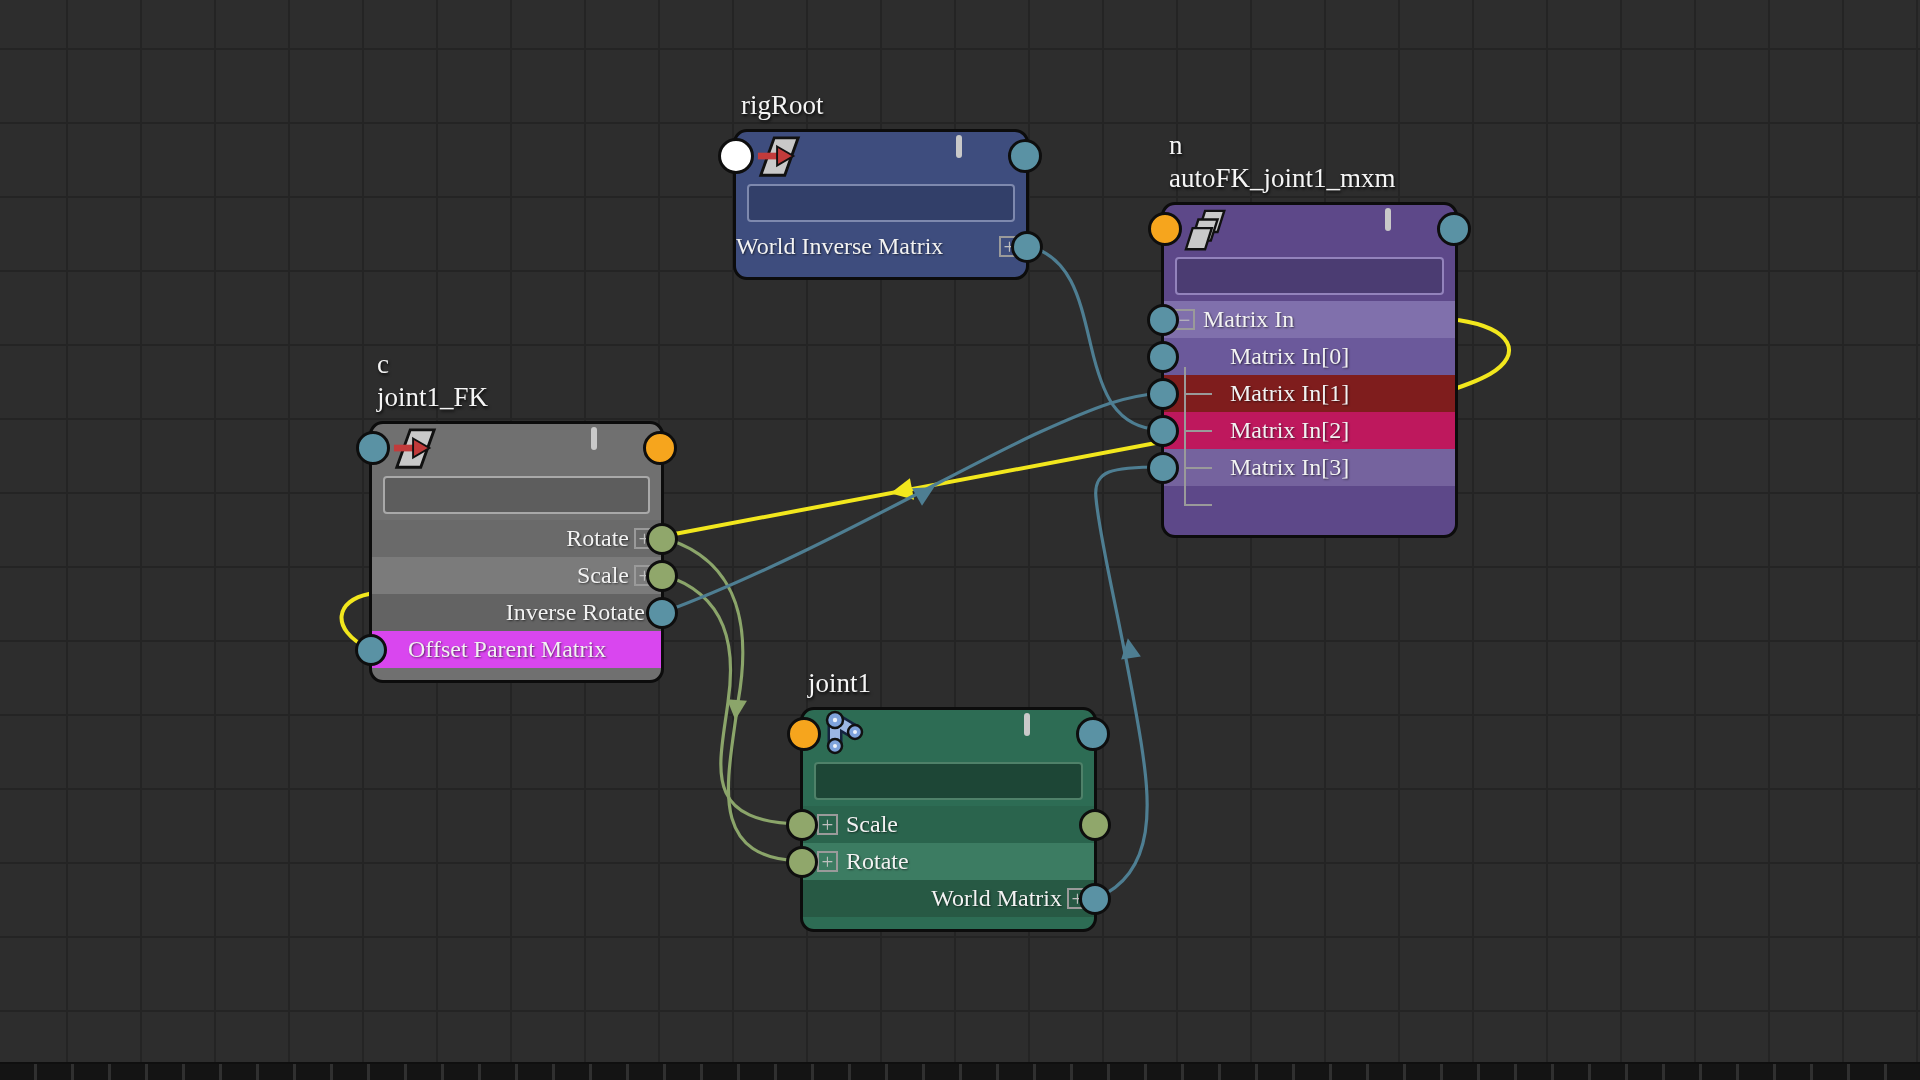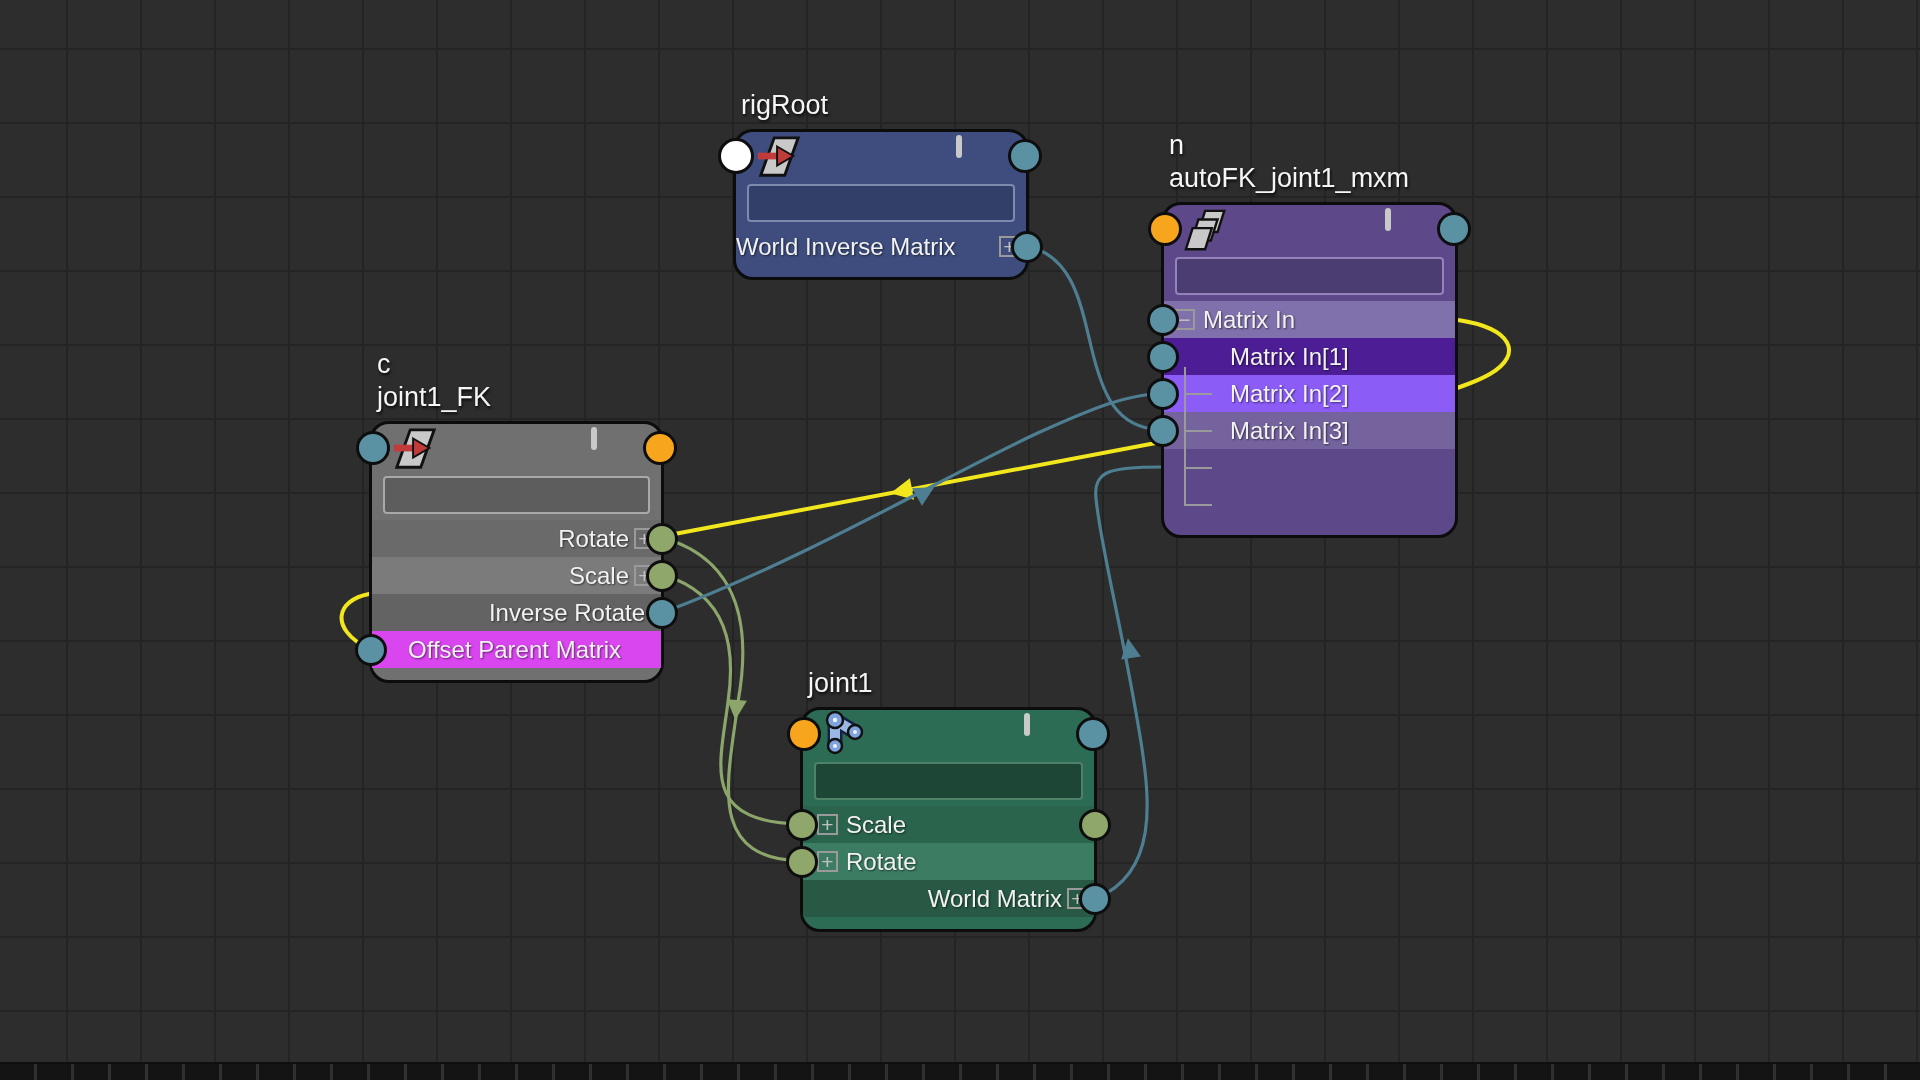--- a/index.html
+++ b/index.html
@@ -14,22 +14,23 @@
     background-image:
       linear-gradient(to right,#242424 0,#242424 2px,transparent 2px),
       linear-gradient(to bottom,#242424 0,#242424 2px,transparent 2px);
     background-size:74px 74px;
     background-position:66px 48px;
   }
   svg.wires{position:absolute;left:0;top:0;z-index:1;}
   
   .node{
     position:absolute;z-index:5;
-    border:3px solid #0c0c0c;border-radius:20px;
+    border:3px solid #0c0c0c;border-radius:14px;
     box-sizing:border-box;
+    font-family:Liberation Serif, serif;
   }
   .ntitle{
     position:absolute;bottom:100%;left:5px;margin-bottom:10px;
     color:#f5f5f5;font-size:27px;line-height:33px;white-space:nowrap;
     text-shadow:1px 2px 3px rgba(0,0,0,0.85);
   }
   .nheader{height:48px;position:relative;}
   .nfield{
     height:38px;margin:4px 11px 6px 11px;border-radius:4px;
     border:2px solid #888;box-sizing:border-box;
@@ -71,22 +72,22 @@
   
   .tree{position:absolute;background:#9a9a9a;z-index:4;}
   
   .n-rigroot{background:#3e4d7e;}
   .n-rigroot .nfield{background:#323f69;border-color:#7e89ae;}
   .n-mxm{background:#5d4889;}
   .n-mxm .nfield{background:#4b3c72;border-color:#9383bc;}
   .row-sum{background:#5d4889;}
   .row-in{background:#8070ac;}
   .row-in0{background:#6b599b;}
-  .row-in1{background:#4c1d95;}
-  .row-in2{background:#8b5cf6;}
+  .row-in1{background:#7f1d1d;}
+  .row-in2{background:#be185d;}
   .row-in3{background:#75639e;}
   .n-fk{background:#707070;}
   .n-fk .nfield{background:#5d5d5d;border-color:#a9a9a9;}
   .row-rot{background:#6a6a6a;}
   .row-scl{background:#7b7b7b;}
   .row-inv{background:#636363;}
   .row-opm{background:#d946ef;}
   .n-joint{background:#2d6c54;}
   .n-joint .nfield{background:#1d4636;border-color:#4f8169;}
   .row-jscl{background:#2a644d;}
@@ -166,20 +167,24 @@
     </span>
     <span class="port p-orange hport-l"></span>
     <span class="port p-teal hport-r"></span>
   </div>
   <div class="nfield"></div>
   <div class="nrow row-in" style="padding-left:10px;">
     <span class="exp">−</span>
     <span class="lbl" style="margin-left:8px;">Matrix In</span>
     <span class="port p-teal row-port-l"></span>
   </div>
+  <div class="nrow row-in0" style="padding-left:66px;">
+    <span class="lbl">Matrix In[0]</span>
+    <span class="port p-teal row-port-l"></span>
+  </div>
   <div class="nrow row-in1" style="padding-left:66px;">
     <span class="lbl">Matrix In[1]</span>
     <span class="port p-teal row-port-l"></span>
   </div>
   <div class="nrow row-in2" style="padding-left:66px;">
     <span class="lbl">Matrix In[2]</span>
     <span class="port p-teal row-port-l"></span>
   </div>
   <div class="nrow row-in3" style="padding-left:66px;">
     <span class="lbl">Matrix In[3]</span>

